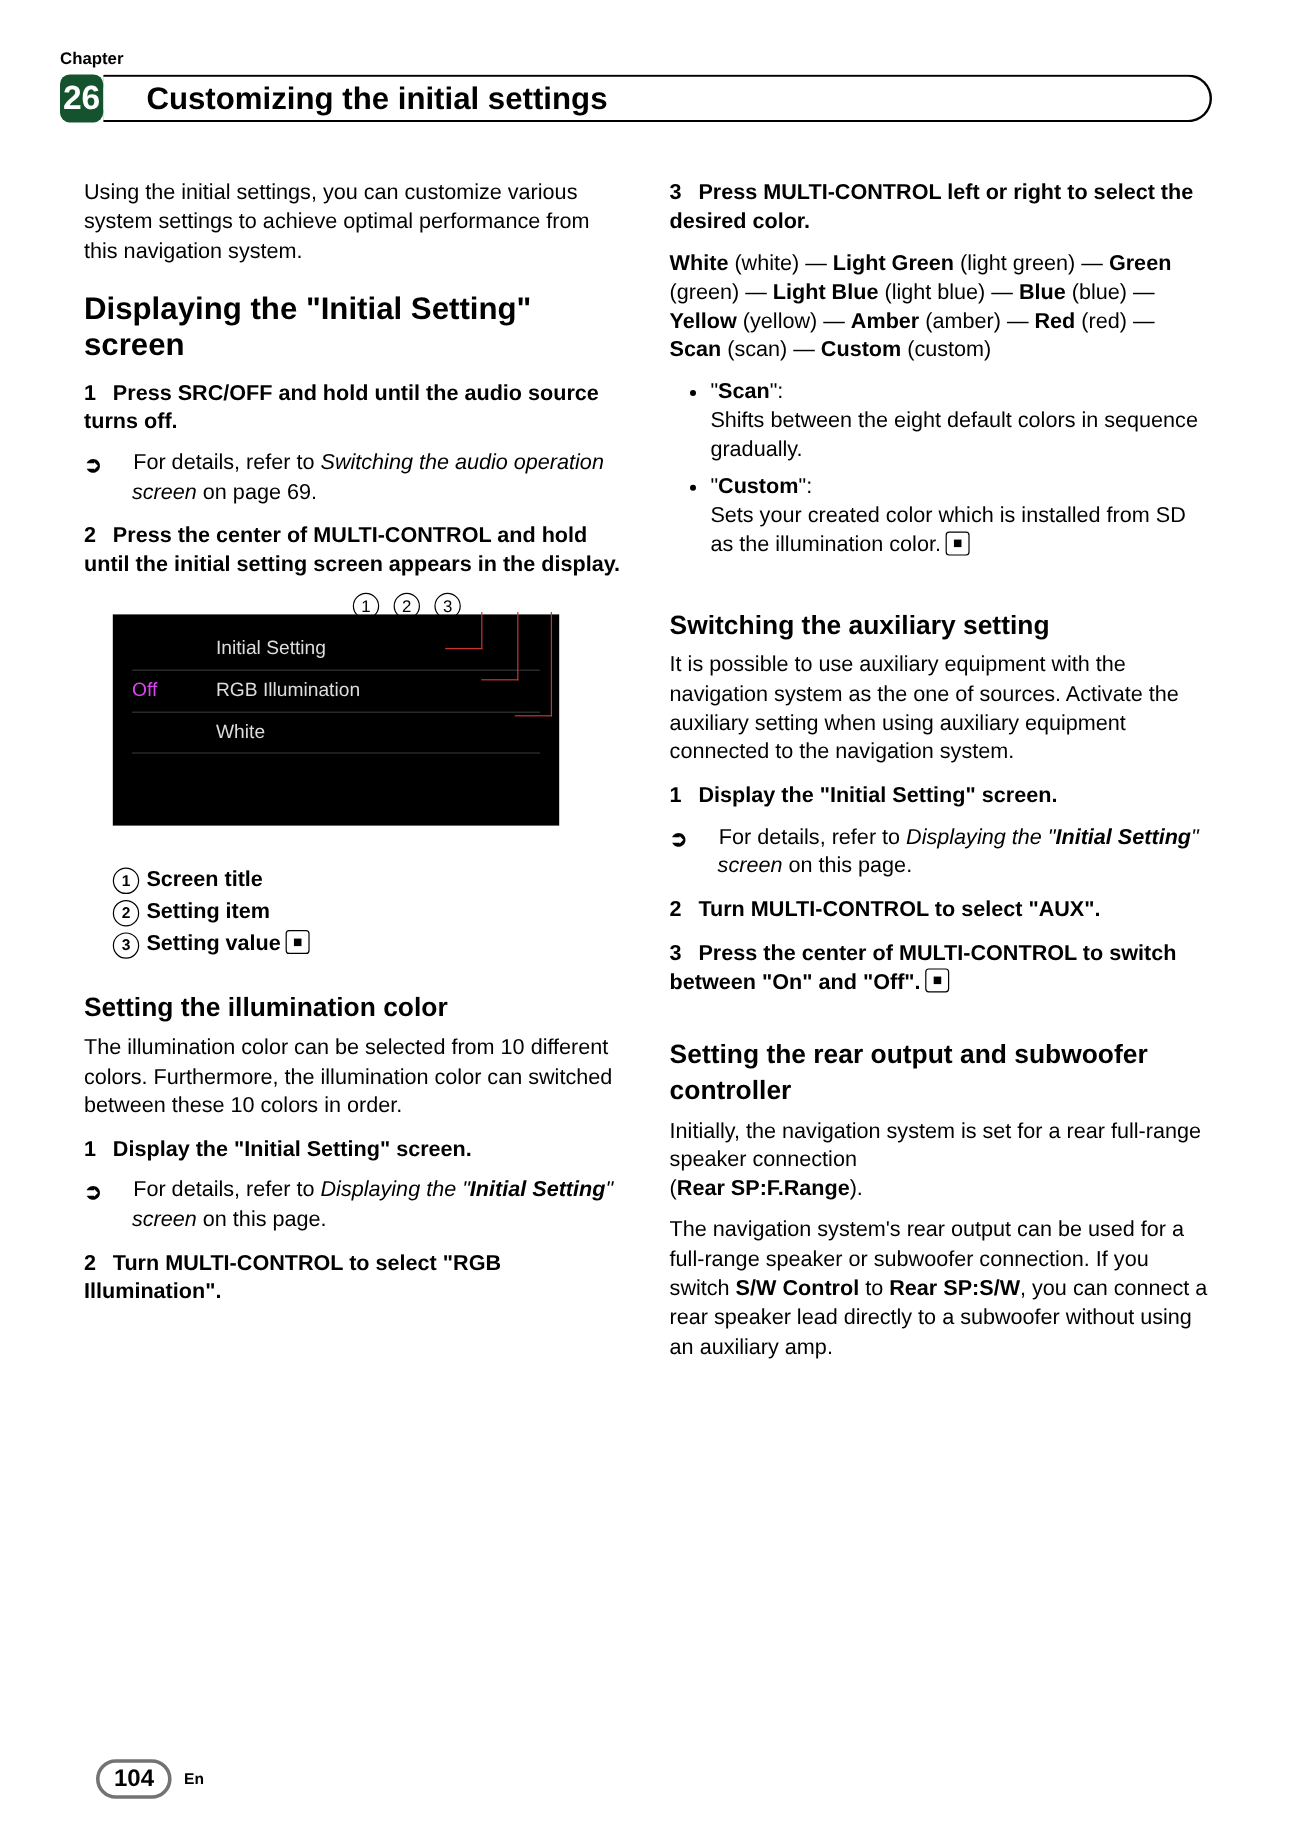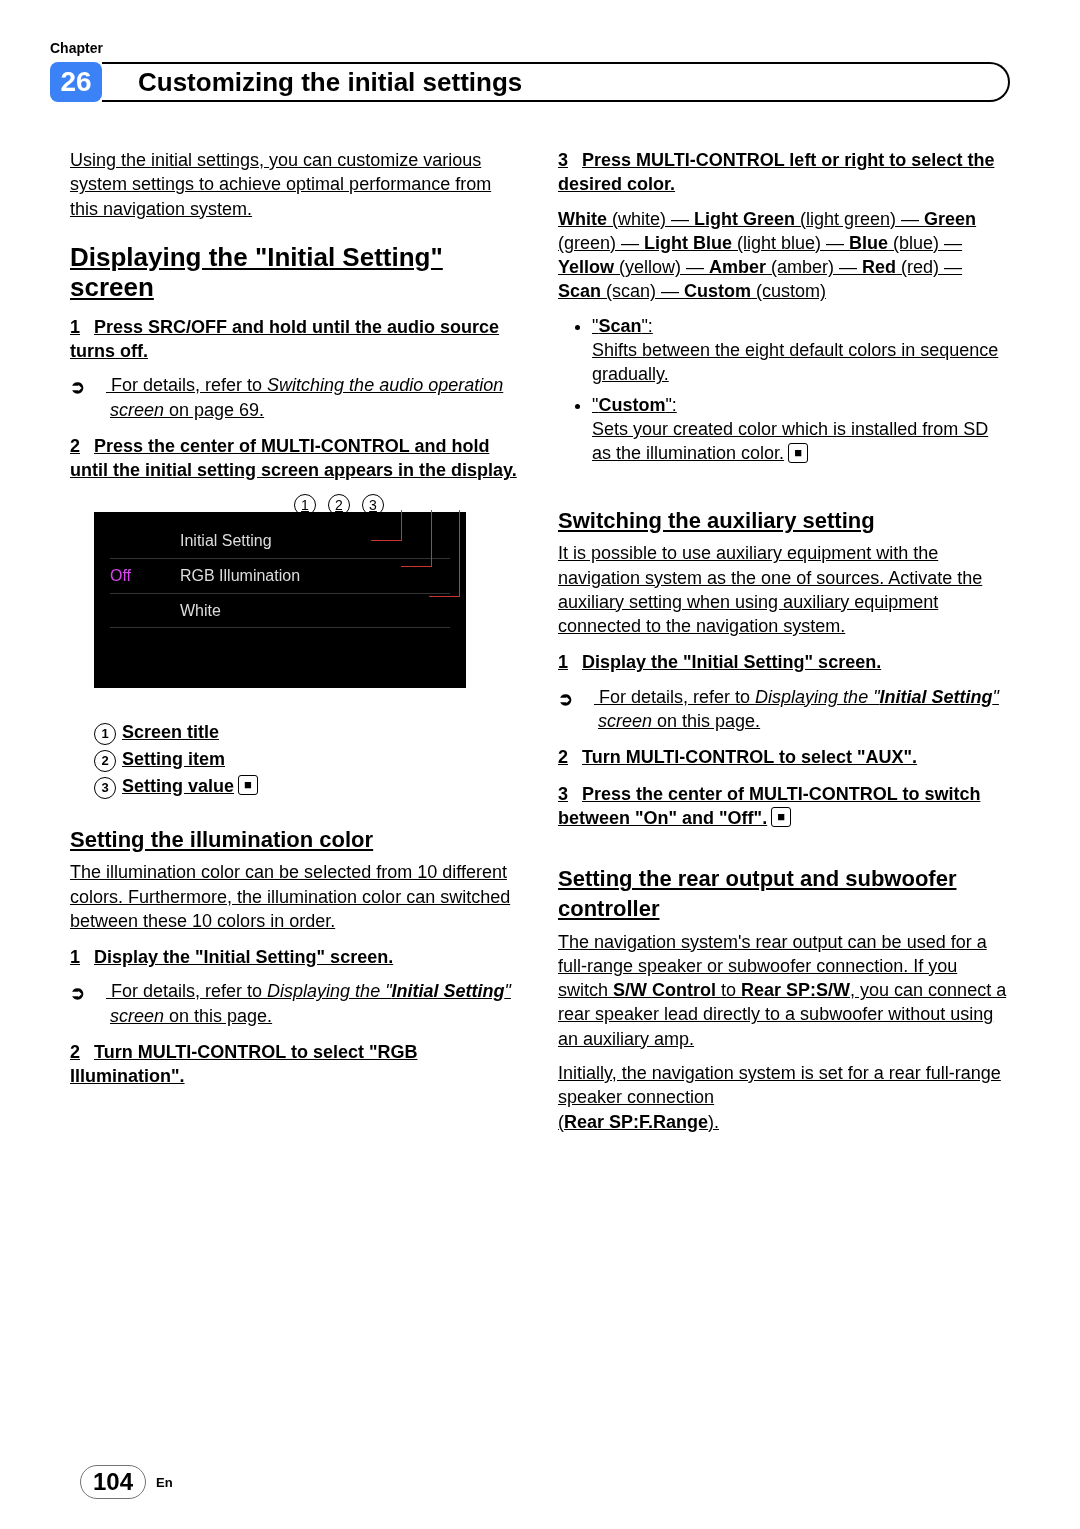--- a/index.html
+++ b/index.html
@@ -21,23 +21,23 @@
     font-weight: 700;
     margin-bottom: 6px;
     margin-left: -20px;
   }
   .chapter-header {
     display: flex;
     align-items: center;
     margin-bottom: 46px;
   }
   .chapter-num {
-    width: 52px;
+    width: 36px;
     height: 40px;
-    background: #3b82f6;
+    background: #14532d;
     color: #fff;
     font-weight: 700;
     font-size: 28px;
     display: flex;
     align-items: center;
     justify-content: center;
     border-radius: 8px 8px 8px 8px;
     margin-left: -20px;
   }
   .chapter-title-wrap {
@@ -51,21 +51,20 @@
     padding-left: 36px;
     box-sizing: border-box;
   }
   .chapter-title {
     font-size: 26px;
     font-weight: 700;
   }
   .cols {
     display: flex;
     gap: 36px;
-    text-decoration: underline;
   }
   .col {
     flex: 1;
     font-size: 18px;
     line-height: 1.35;
   }
   .h2 {
     font-size: 26px;
     font-weight: 700;
     line-height: 1.15;
@@ -166,25 +165,25 @@
   ul.colours li { margin-bottom:6px; }
   .footer {
     position:absolute;
     bottom:30px;
     left:80px;
     display:flex;
     align-items:center;
     gap:10px;
   }
   .page-num {
-    border:1px solid #737373;
+    border:3px solid #737373;
     border-radius:18px;
     padding:2px 12px;
     font-weight:700;
-    font-size:24px;
+    font-size:20px;
   }
   .lang { font-size:13px; font-weight:700; }
 </style>
 </head>
 <body>
 
 <div class="page">
   <div class="chapter-label">Chapter</div>
   <div class="chapter-header">
     <div class="chapter-num">26</div>
@@ -264,25 +263,25 @@
       <p class="step"><span class="num">1</span><span>Display the "Initial Setting" screen.</span></p>
       <p class="sub-ref">
         <span class="arrow">➲</span>
         <span>For details, refer to </span><span class="italic"><span>Displaying the "</span><b>Initial Setting</b><span>" screen</span></span><span> on this page.</span>
       </p>
       <p class="step"><span class="num">2</span><span>Turn MULTI-CONTROL to select "AUX".</span></p>
       <p class="step"><span class="num">3</span><span>Press the center of MULTI-CONTROL to switch between "On" and "Off".</span><span class="endmark">■</span></p>
 
       <div class="h3" style="margin-top:34px">Setting the rear output and subwoofer controller</div>
       <p>
-        <span>The navigation system's rear output can be used for a full-range speaker or subwoofer connection. If you switch </span><b>S/W Control</b><span> to </span><b>Rear SP:S/W</b><span>, you can connect a rear speaker lead directly to a subwoofer without using an auxiliary amp.</span>
-      </p>
-      <p>
         <span>Initially, the navigation system is set for a rear full-range speaker connection</span><br>
         <span>(</span><b>Rear SP:F.Range</b><span>).</span>
+      </p>
+      <p>
+        <span>The navigation system's rear output can be used for a full-range speaker or subwoofer connection. If you switch </span><b>S/W Control</b><span> to </span><b>Rear SP:S/W</b><span>, you can connect a rear speaker lead directly to a subwoofer without using an auxiliary amp.</span>
       </p>
     </div>
   </div>
 
   <div class="footer">
     <div class="page-num">104</div>
     <div class="lang">En</div>
   </div>
 </div>
 

